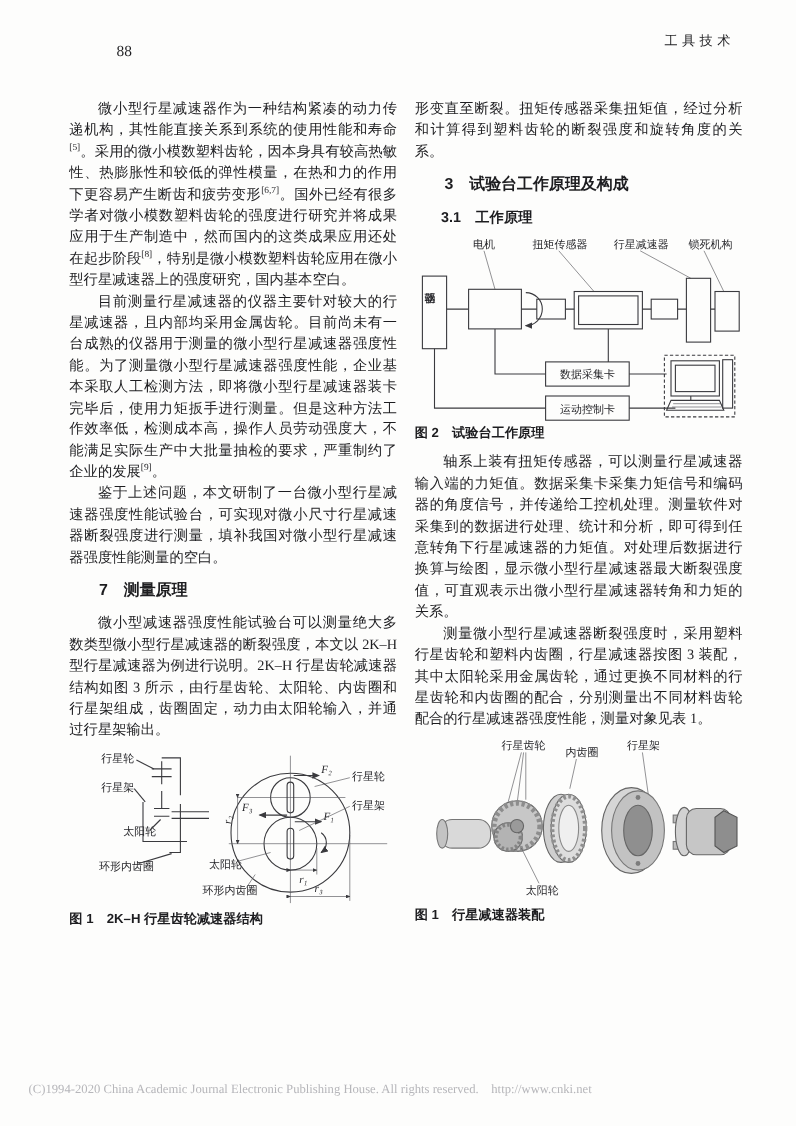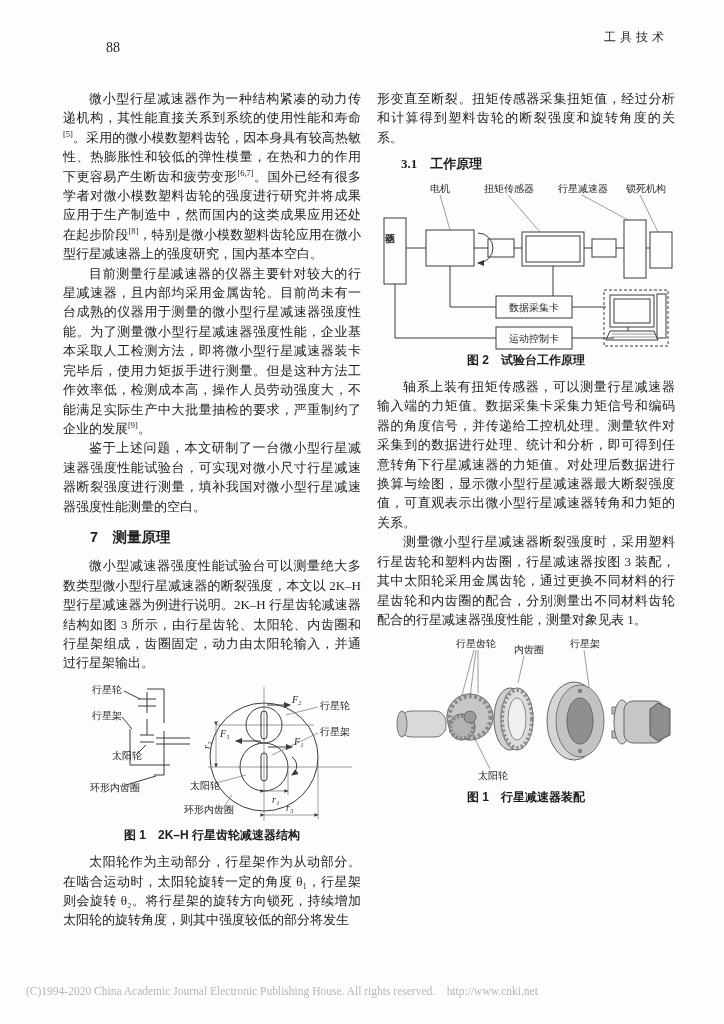--- a/index.html
+++ b/index.html
@@ -9,24 +9,24 @@
   .hdr-journal{position:absolute;right:56px;top:29px;font-size:12px;letter-spacing:4px;}
   .col{position:absolute;top:89px;width:298px;font-size:13px;line-height:19.4px;
        text-align:justify;}
   .col-left{left:63px;}
   .col-right{left:377px;}
   .para{margin:0;text-indent:2em;}
   .noindent{text-indent:0;}
   .sup{font-size:8.5px;vertical-align:super;line-height:0;}
   .sec-h{font-family:"Liberation Sans","DejaVu Sans",sans-serif;font-size:14.5px;
          font-weight:bold;margin:12px 0 9px 27px;text-indent:0;text-align:left;}
-  .subsec-h{font-family:Liberation Serif, serif;font-size:13px;
+  .subsec-h{font-family:Liberation Sans, sans-serif;font-size:13px;
          font-weight:bold;margin:7px 0 5px 24px;text-indent:0;text-align:left;}
   .figcap{font-family:"Liberation Sans","DejaVu Sans",sans-serif;font-size:12px;
-          font-weight:bold;text-align:center;margin:1px 0 7px;text-indent:0;}
+          font-weight:bold;margin:1px 0 7px;text-indent:0;}
   .fig{display:block;margin:6px auto 0;}
   svg text{font-family:"Liberation Serif","DejaVu Serif",serif;font-size:10px;fill:#26262a;}
   svg text.it{font-style:italic;}
   svg .ln{stroke:#3a3a3e;stroke-width:1;fill:none;}
   svg .thin{stroke:#5a5a5e;stroke-width:0.6;fill:none;}
   svg .box{fill:none;stroke:#3a3a3e;stroke-width:1;}
   .footer{position:absolute;left:26px;top:985px;font-size:11.5px;color:#b6b6ba;white-space:pre;}
 </style>
 </head>
 <body>
@@ -102,26 +102,26 @@
       <line class="thin" x1="254" y1="80" x2="254" y2="140"></line>
       <line class="thin" x1="200" y1="136" x2="254" y2="136" marker-start="url(#ar1)" marker-end="url(#ar1)"></line>
       <text class="it" x="222" y="132">r₃</text>
       <text x="126" y="110">太阳轮</text>
       <path class="thin" d="M152 104 L182 96"></path>
       <text x="120" y="134">环形内齿圈</text>
       <path class="thin" d="M160 128 L168 116"></path>
     </svg>
     <p class="figcap">图 1　2K–H 行星齿轮减速器结构</p>
 
-    <p class="para"><span>太阳轮作为主动部分，行星架作为从动部分。在啮合运动时，太阳轮旋转一定的角度 θ₁，行星架则会旋转 θ₂。将行星架的旋转方向锁死，持续增加太阳轮的旋转角度，则其中强度较低的部分将发生</span></p>
   </div>
 
   <div class="col col-right">
     <p class="para noindent"><span>形变直至断裂。扭矩传感器采集扭矩值，经过分析和计算得到塑料齿轮的断裂强度和旋转角度的关系。</span></p>
 
+    <p class="sec-h">3　试验台工作原理及构成</p>
     <p class="subsec-h">3.1　工作原理</p>
 
 
     <svg class="fig" width="296" height="170" viewBox="0 0 296 170">
       <defs>
         <marker id="ar2" markerWidth="7" markerHeight="6" refX="6" refY="3" orient="auto">
           <path d="M0,0 L7,3 L0,6 z" fill="#3a3a3e"></path>
         </marker>
       </defs>
 

